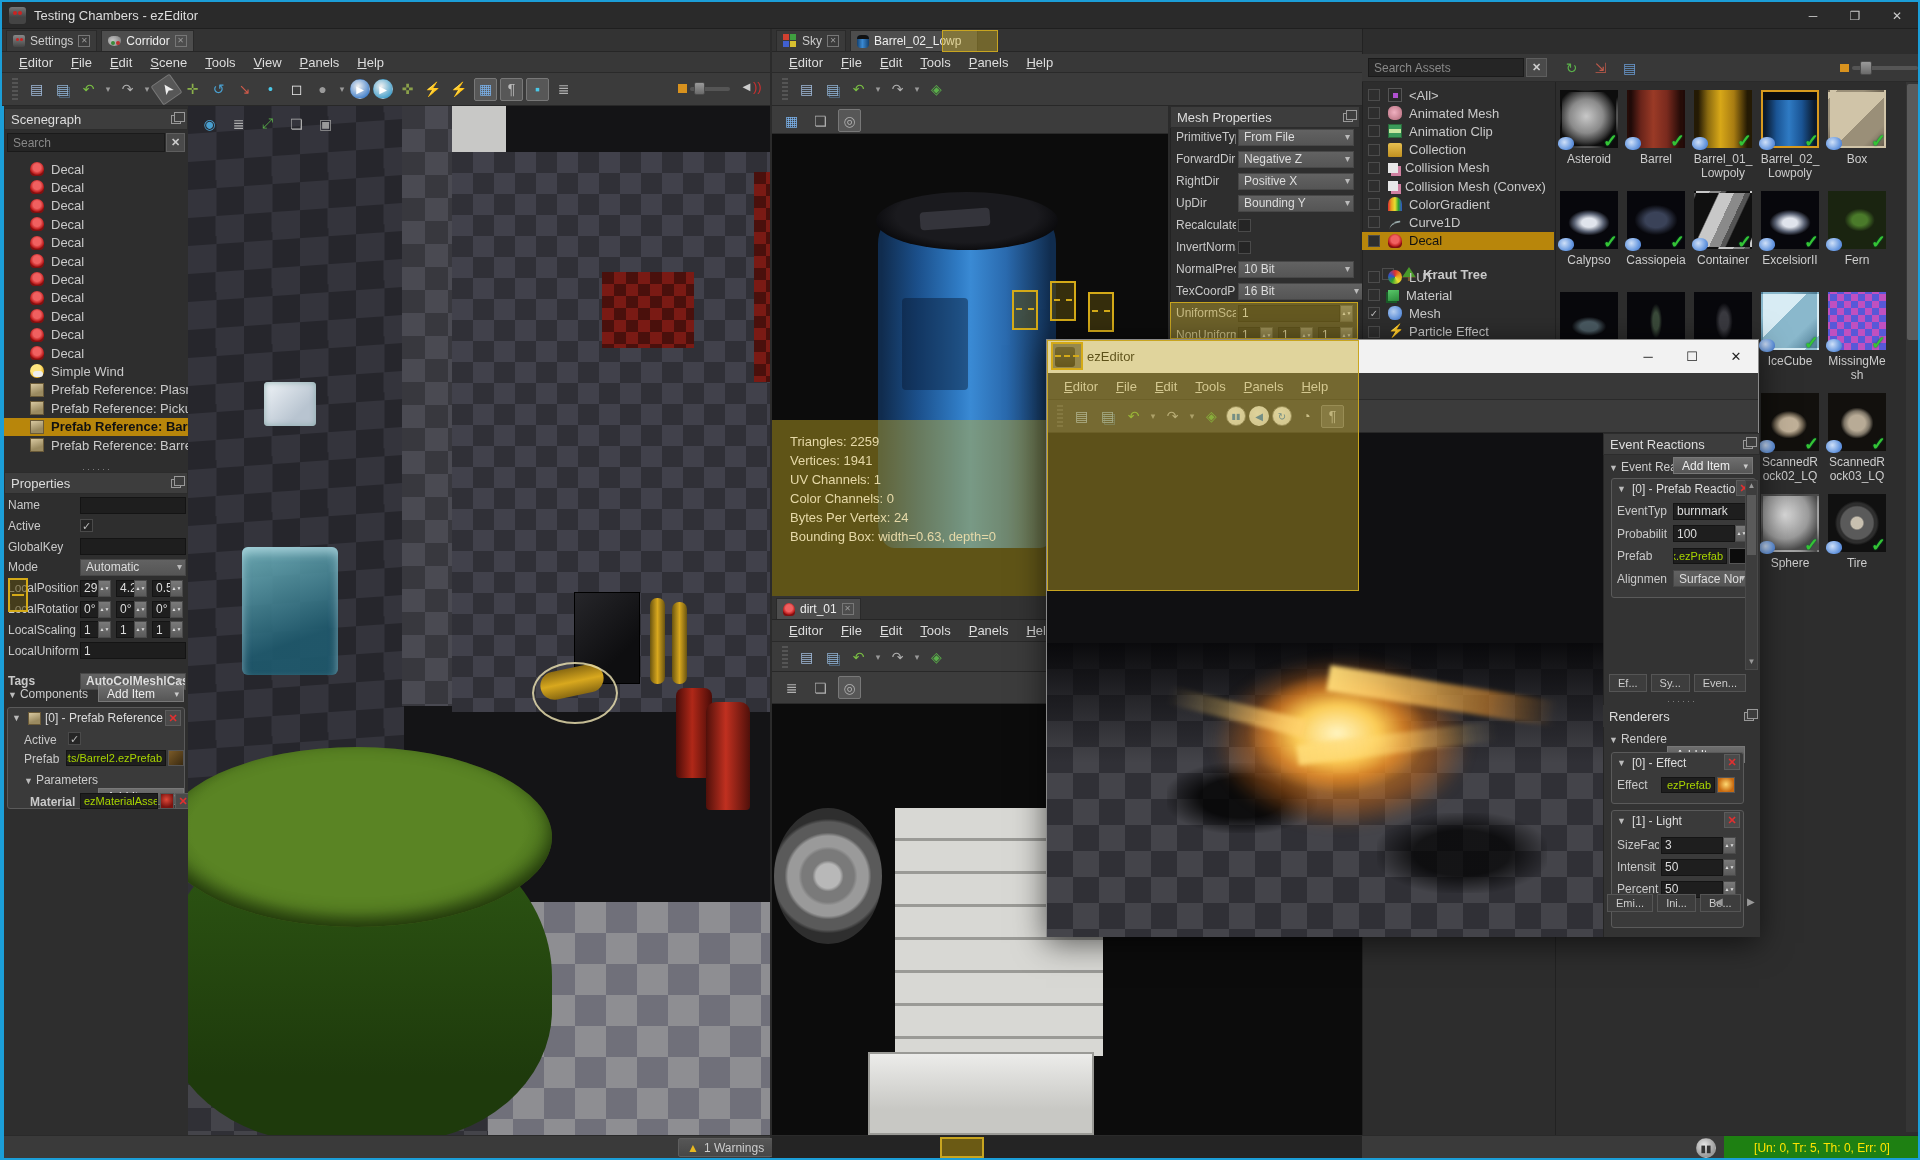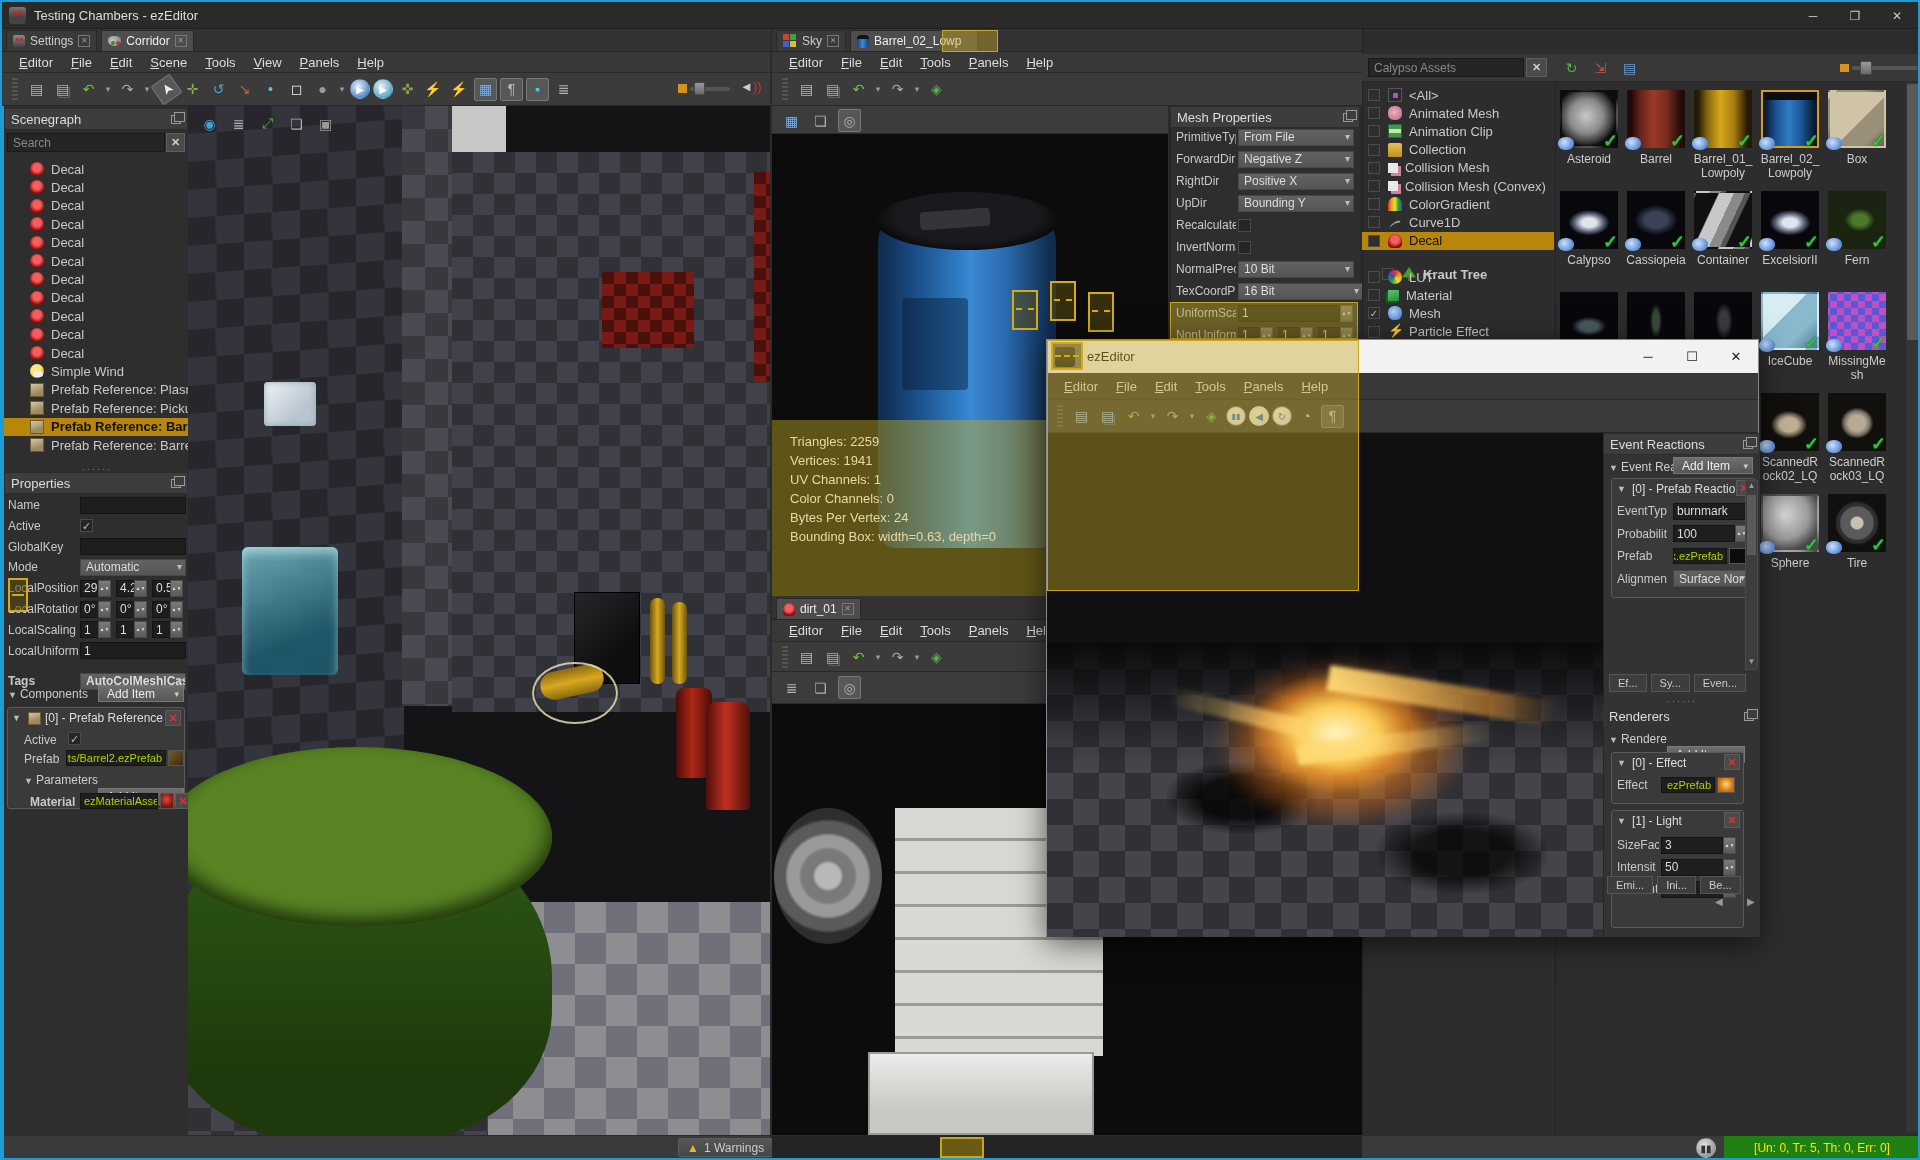--- a/index.html
+++ b/index.html
@@ -539,21 +539,21 @@
         <span class="tb-icon pressed" style="color: rgb(176, 176, 176);">◎</span>
       </div>
     <div class="abs" style="left:2px;top:136px;width:108px;height:136px;background:radial-gradient(circle at 50% 50%,#b8b8b8 0 14%,#7a7a7a 18% 30%,#9a9a9a 34% 46%,#5a5a5a 50% 62%,#2e2e2e 66%);border-radius:50%;"></div>
     <div class="abs" style="left:123px;top:136px;width:208px;height:248px;background:repeating-linear-gradient(180deg,#d8d8d4 0 30px,#9a9a96 30px 33px),repeating-linear-gradient(90deg,transparent 0 48px,rgba(90,90,88,.8) 48px 51px),#cfcfcb;"></div>
     <div class="abs" style="left:96px;top:380px;width:226px;height:83px;background:linear-gradient(180deg,#ececea,#c8c8c4 70%);border:2px solid #9a9a96;"></div>
   </div>
 
   <div class="abs" style="left:1360px;top:27px;width:558px;height:1106px;background:#2d2d2d;border-left:1px solid #222;"></div>
   <div class="abs" style="left:1360px;top:52px;width:558px;height:28px;background:#383838;border-bottom:1px solid #2a2a2a;"></div>
   <div class="abs searchbox" style="left:1366px;top:56px;width:156px;height:19px;">
-    <span>Calypso Assets</span>
+    <span>Search Assets</span>
   </div>
   <div class="abs xclear" style="left:1524px;top:56px;width:21px;height:19px;line-height:17px;">✕</div>
   <div class="abs" id="ab-toolbar" style="left:1558px;top:54px;display:flex;gap:6px;">
       <span class="tb-icon" style="color: rgb(90, 176, 74);">↻</span>
       <span class="tb-icon" style="color: rgb(192, 90, 74);">⇲</span>
       <span class="tb-icon" style="color: rgb(106, 154, 208);">▤</span>
     </div>
   <span class="abs" style="left:1838px;top:62px;width:9px;height:8px;background:#d8921e;"></span>
   <span class="abs slider-track" style="left:1850px;top:64px;width:66px;height:4px;"></span>
   <span class="abs slider-handle" style="left:1858px;top:59px;width:12px;height:14px;"></span>
@@ -895,21 +895,21 @@
           <span class="lbl" style="position: absolute; left: 6px; width: 42px;">Intensit</span>
           <span class="fld" style="position: absolute; left: 50px; width: 62px;">50</span>
           <span class="spinner" style="position: absolute; left: 112px;">▲▼</span>
         </div>
         <div class="row" style="top: 44px; left: 0px; width: 100%;">
           <span class="lbl" style="position: absolute; left: 6px; width: 42px;">Percent</span>
           <span class="fld" style="position: absolute; left: 50px; width: 62px;">50</span>
           <span class="spinner" style="position: absolute; left: 112px;">▲▼</span>
         </div>
       </div>
-    <div class="abs" id="rd-tabs" style="left:560px;top:536px;display:flex;gap:4px;">
+    <div class="abs" id="rd-tabs" style="left:560px;top:554px;display:flex;gap:4px;">
         <span class="minitab">Emi...</span>
         <span class="minitab">Ini...</span>
         <span class="minitab">Be...</span>
       </div>
     <span class="abs" style="left:668px;top:556px;color:#999;font-size:10px;">◀</span>
     <span class="abs" style="left:700px;top:556px;color:#999;font-size:10px;">▶</span>
     <div class="abs" style="left:698px;top:140px;width:13px;height:190px;background:#3d3d3d;border:1px solid #4a4a4a;">
       <div style="position:absolute;left:0;top:0;width:100%;height:12px;color:#999;font-size:8px;text-align:center;">▲</div>
       <div style="position:absolute;left:1px;top:14px;width:9px;height:60px;background:#5a5a5a;"></div>
       <div style="position:absolute;left:0;bottom:0;width:100%;height:12px;color:#999;font-size:8px;text-align:center;">▼</div>

